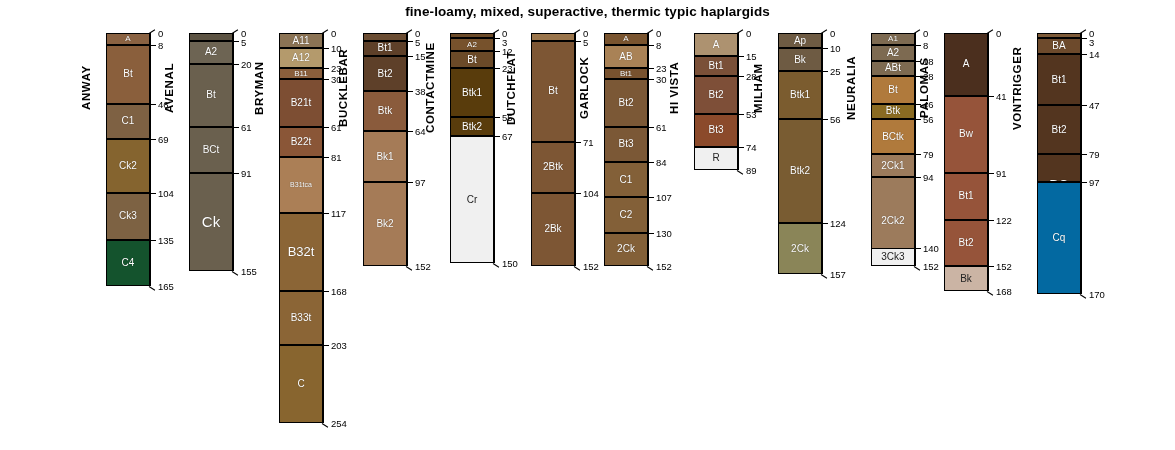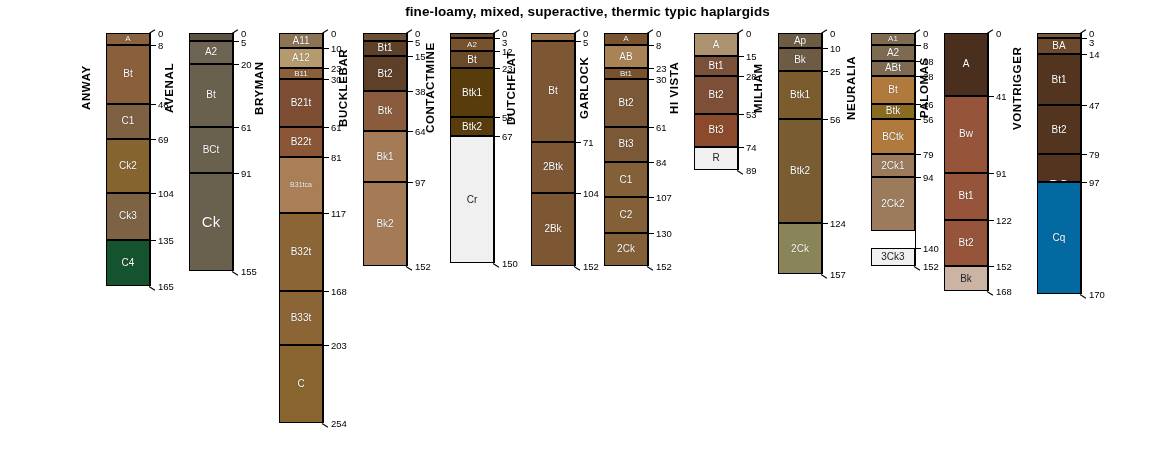--- a/index.html
+++ b/index.html
@@ -131,21 +131,21 @@
         <div class="hz" style="top: 46.05px; height: 47.585px; background: rgb(125, 78, 51);">
           <span class="hzlab" style="font-size: 10px;">B21t</span>
         </div>
         <div class="hz" style="top: 93.635px; height: 30.7px; background: rgb(138, 86, 55);">
           <span class="hzlab" style="font-size: 10px;">B22t</span>
         </div>
         <div class="hz" style="top: 124.335px; height: 55.26px; background: rgb(171, 127, 86);">
           <span class="hzlab" style="font-size: 7px;">B31tca</span>
         </div>
         <div class="hz" style="top: 179.595px; height: 78.285px; background: rgb(139, 101, 54);">
-          <span class="hzlab" style="font-size: 10px; text-align: center;">B32t</span>
+          <span class="hzlab" style="font-size: 13px; text-align: center;">B32t</span>
         </div>
         <div class="hz" style="top: 257.88px; height: 53.725px; background: rgb(139, 101, 54);">
           <span class="hzlab" style="font-size: 10px;">B33t</span>
         </div>
         <div class="hz" style="top: 311.605px; height: 78.285px; background: rgb(136, 101, 47);">
           <span class="hzlab" style="font-size: 10px;">C</span>
         </div>
       </div>
       <div class="axis" style="height: 389.89px;"></div>
       <div class="tickslant" style="top: 0px; transform: rotate(-32deg);"></div>
@@ -398,21 +398,21 @@
         </div>
         <div class="hz" style="top: 70.61px; height: 15.35px; background: rgb(138, 107, 34);">
           <span class="hzlab" style="font-size: 10px;">Btk</span>
         </div>
         <div class="hz" style="top: 85.96px; height: 35.305px; background: rgb(176, 122, 60);">
           <span class="hzlab" style="font-size: 10px;">BCtk</span>
         </div>
         <div class="hz" style="top: 121.265px; height: 23.025px; background: rgb(156, 123, 92);">
           <span class="hzlab" style="font-size: 10px;">2Ck1</span>
         </div>
-        <div class="hz" style="top: 144.29px; height: 54px; background: rgb(156, 123, 92);">
+        <div class="hz" style="top: 144.29px; height: 87px; background: rgb(156, 123, 92);">
           <span class="hzlab" style="font-size: 10px;">2Ck2</span>
         </div>
         <div class="hz light" style="top: 214.9px; height: 18.42px; background: rgb(240, 240, 240);">
           <span class="hzlab" style="font-size: 10px;">3Ck3</span>
         </div>
       </div>
       <div class="axis" style="height: 233.32px;"></div>
       <div class="tickslant" style="top: 0px; transform: rotate(-32deg);"></div>
       <div class="ticklab" style="top: 0px;">0</div>
       <div class="tick" style="top: 12.28px;"></div>

